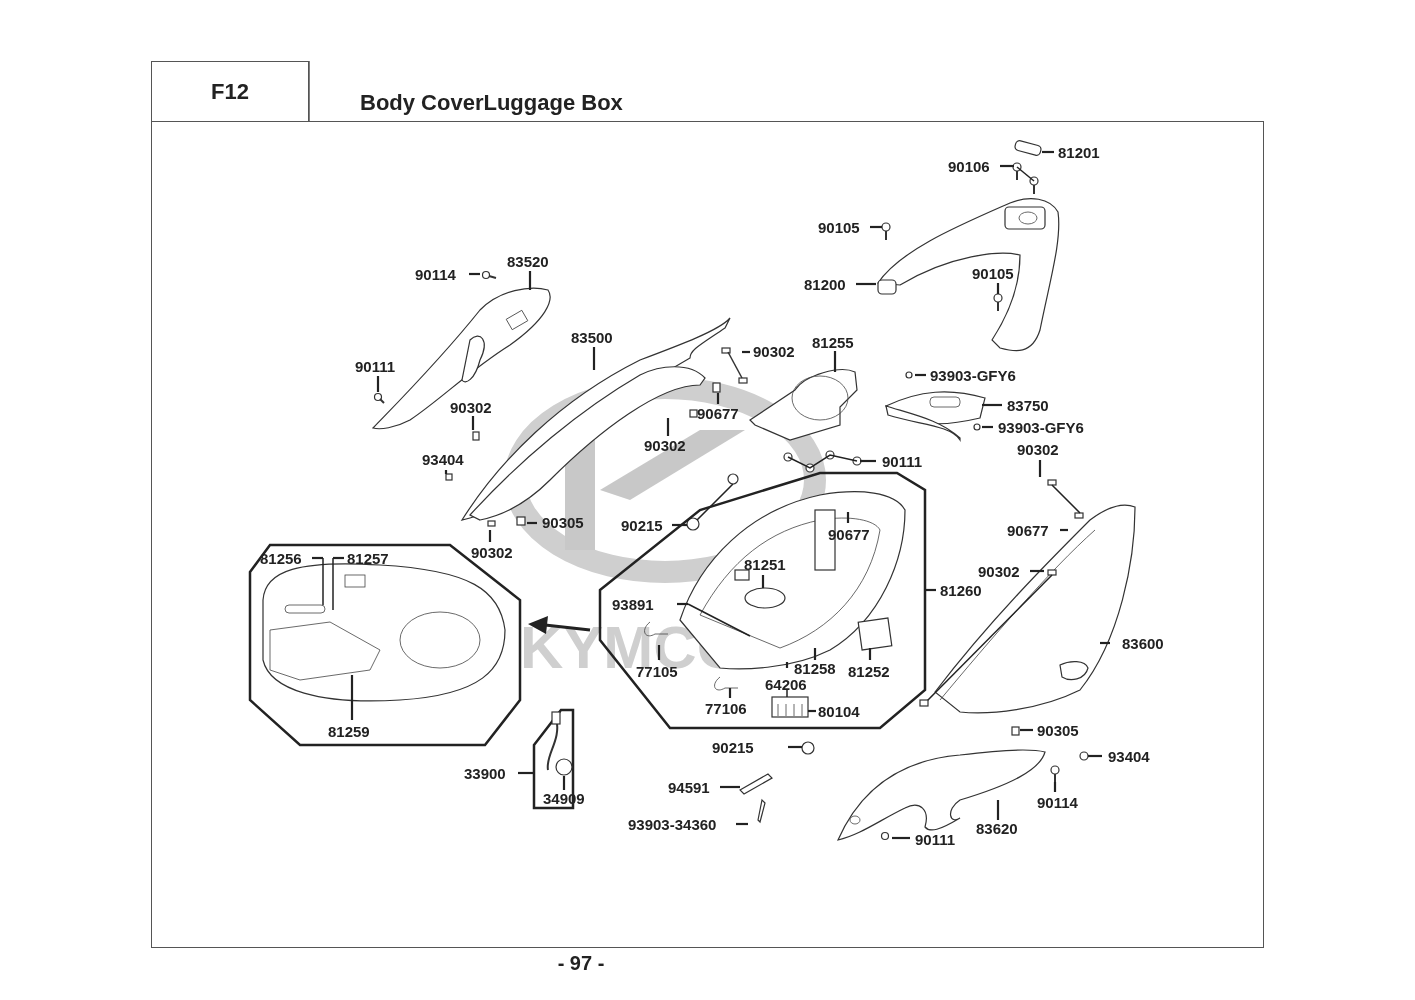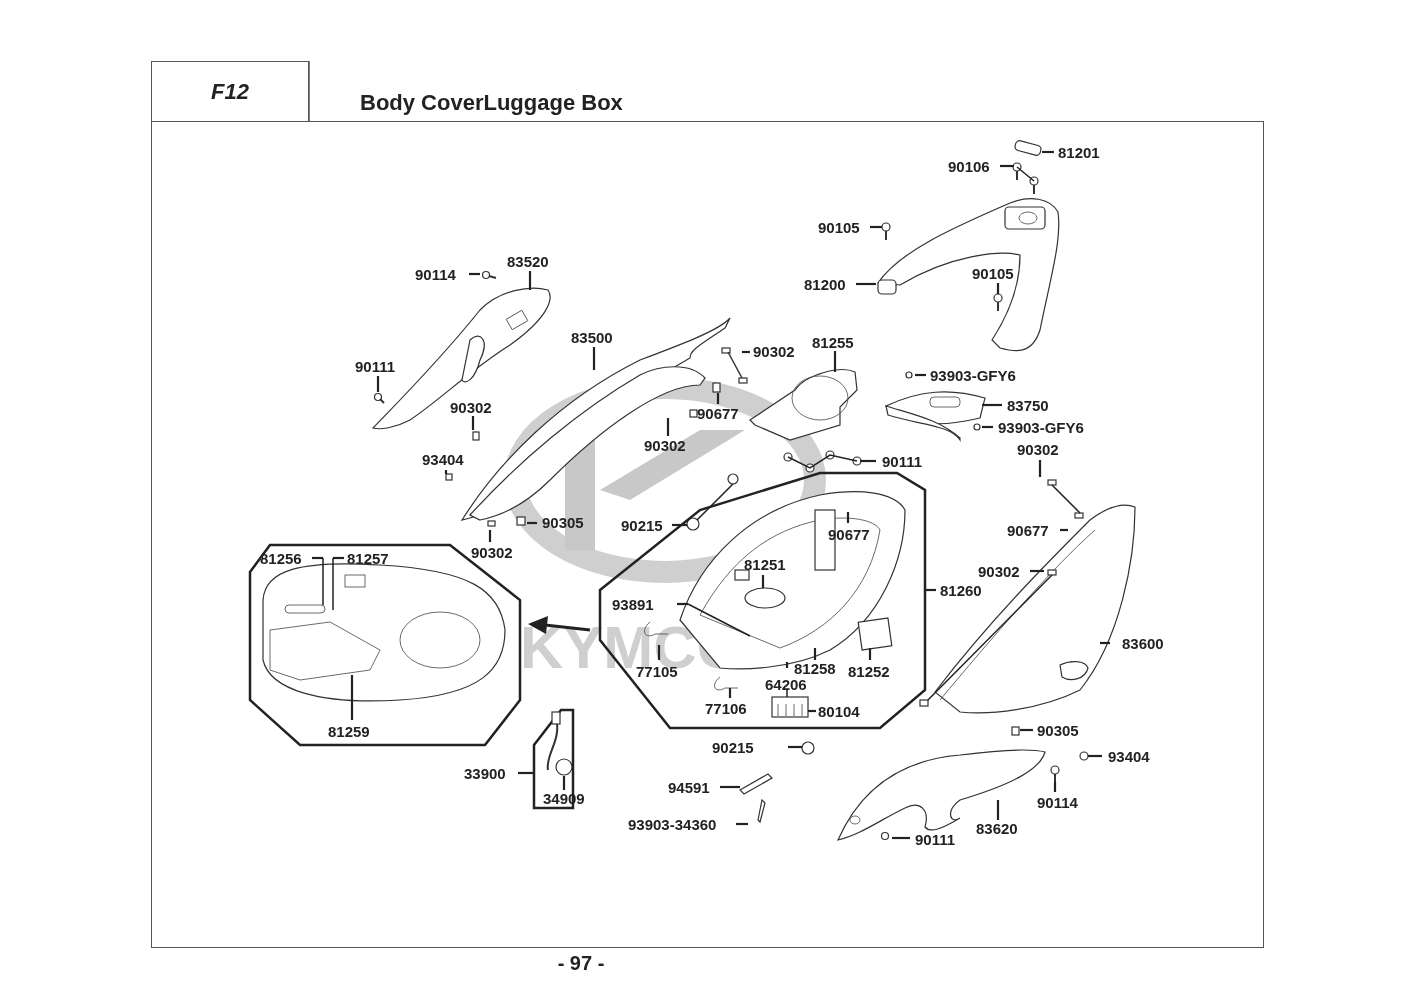--- a/index.html
+++ b/index.html
@@ -1,21 +1,21 @@
 <!DOCTYPE html>
 <html><head>
 <meta charset="utf-8">
 <style>
   html, body { margin:0; padding:0; background:#ffffff; }
   body { width:1415px; height:1000px; position:relative; overflow:hidden;
          font-family:"Liberation Sans", sans-serif; color:#222; }
   .hdr-code { position:absolute; left:151px; top:61px; width:158px; height:60px;
               border:1.5px solid #555; border-bottom:none; box-sizing:border-box;
               display:flex; align-items:center; justify-content:center;
-              font-weight:bold; font-size:22px;font-style:italic; }
+              font-weight:bold; font-size:22px; }
   .hdr-title { position:absolute; left:360px; top:90px; font-weight:bold; font-size:22px; }
   .frame { position:absolute; left:151px; top:121px; width:1113px; height:827px;
            border:1.5px solid #555; box-sizing:border-box; }
   .page-num { position:absolute; left:0; width:1162px; top:952px; text-align:center;
               font-weight:bold; font-size:20px; }
   svg.diagram { position:absolute; left:0; top:0; }
   .lbl { font-family:"Liberation Sans", sans-serif; font-weight:bold; font-size:15px; fill:#222; }
   .part { fill:#fff; stroke:#333; stroke-width:1.2; }
   .thin { fill:none; stroke:#444; stroke-width:0.8; }
   .lead { stroke:#222; stroke-width:2.2; fill:none; }

